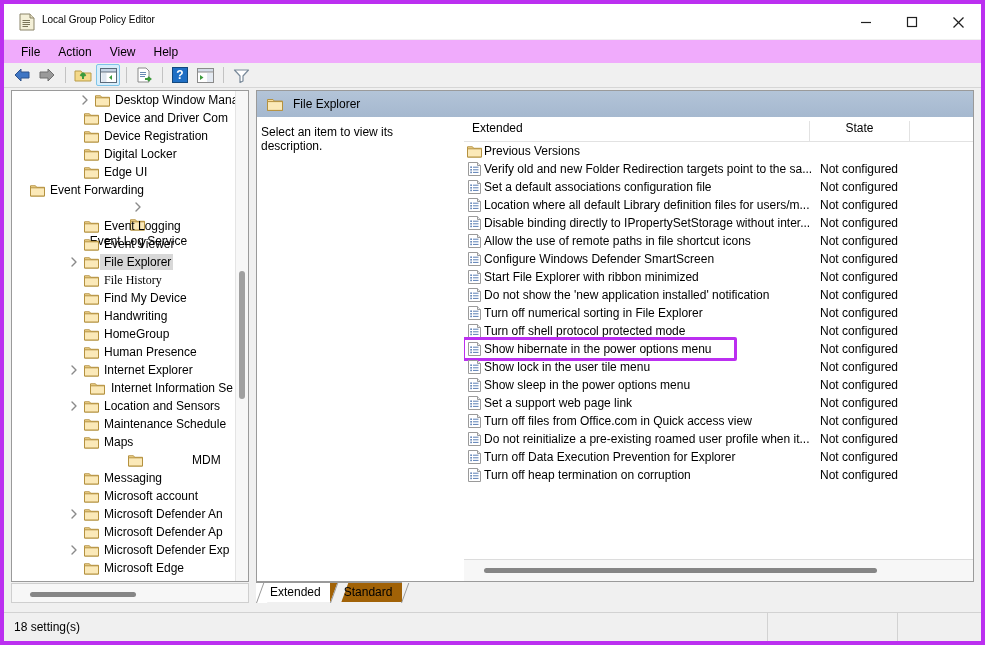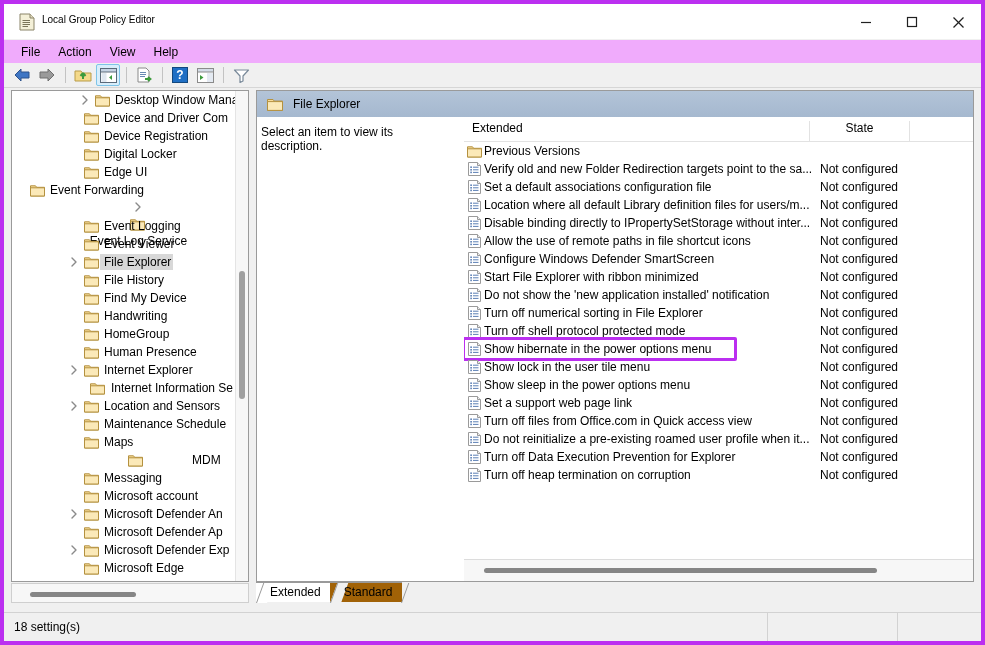--- a/index.html
+++ b/index.html
@@ -448,21 +448,21 @@
               </svg>
             </span>
             <span class="folder">
               <svg width="15" height="13" viewBox="0 0 15 13">
                 <path d="M0.5 1.8 h5 l1.2 1.5 h7.8 v8.7 h-14 z" fill="#f6dc9a" stroke="#b4913f"></path>
                 <path d="M0.5 3.8 h14 v8.2 h-14 z" fill="#fbe9b8" stroke="#b4913f"></path>
               </svg>
             </span>
             <span class="tlabel">File Explorer</span>
           </div>
-          <div class="trow" style="padding-left: 54px;">
+          <div class="trow" style="padding-left: 54px; font-family: Liberation Serif, serif;">
             <span class="chev"></span>
             <span class="folder">
               <svg width="15" height="13" viewBox="0 0 15 13">
                 <path d="M0.5 1.8 h5 l1.2 1.5 h7.8 v8.7 h-14 z" fill="#f6dc9a" stroke="#b4913f"></path>
                 <path d="M0.5 3.8 h14 v8.2 h-14 z" fill="#fbe9b8" stroke="#b4913f"></path>
               </svg>
             </span>
             <span class="tlabel">File History</span>
           </div>
           <div class="trow" style="padding-left: 54px;">

